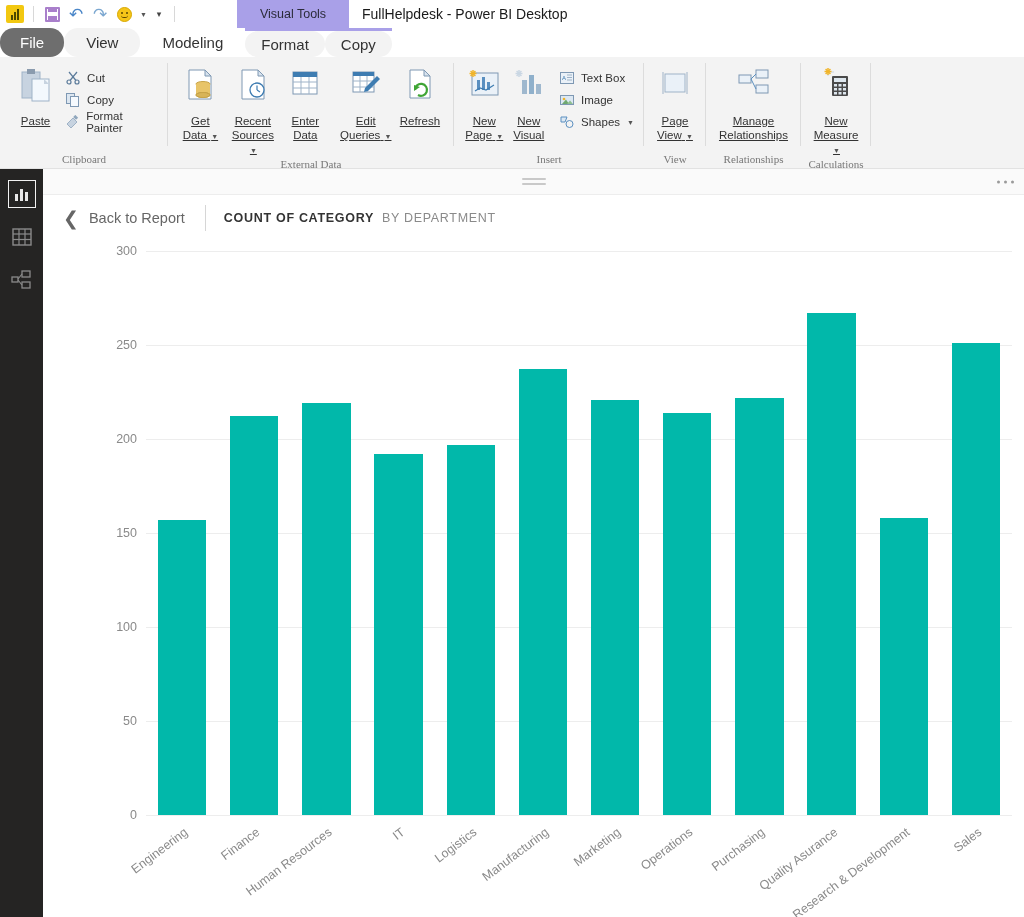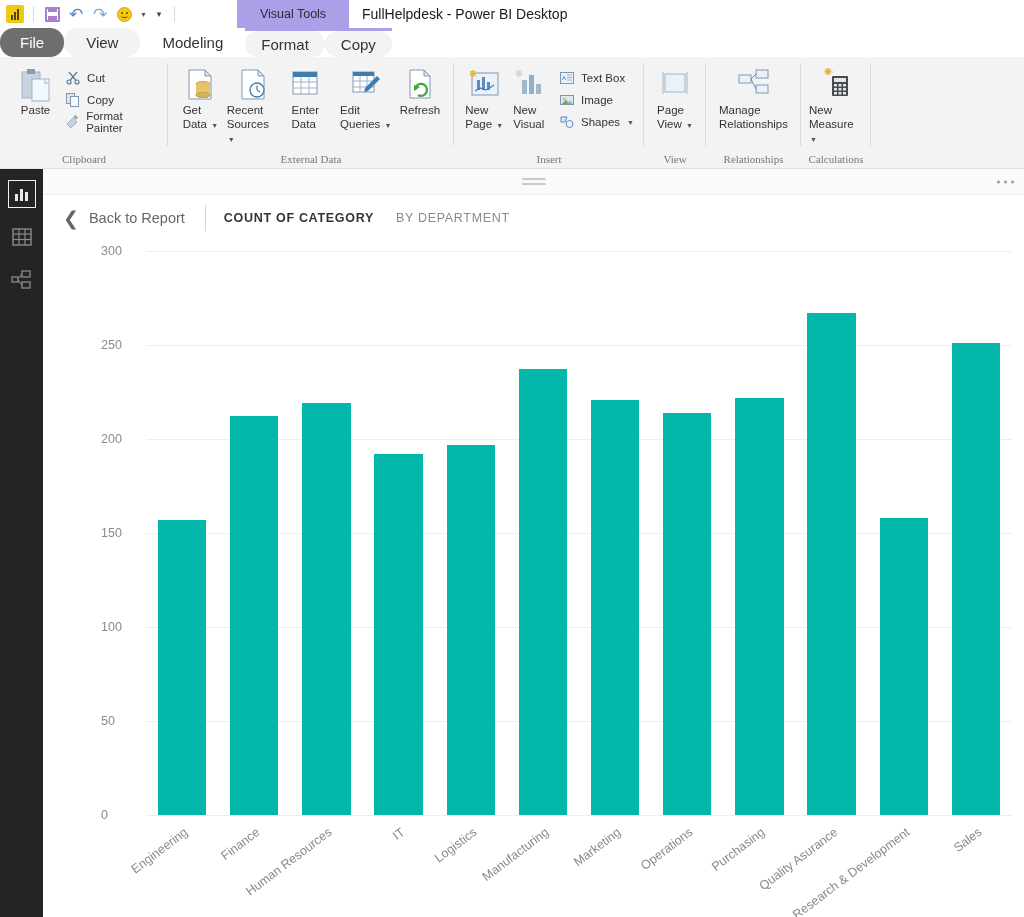--- a/index.html
+++ b/index.html
@@ -135,22 +135,23 @@
     display: flex; align-items: center; justify-content: center; font-family: Liberation Serif, serif;
   }
   .bigbtn {
     width: 58px;
     display: flex; flex-direction: column; align-items: center;
     padding-top: 4px;
     cursor: default;
   }
   .bigbtn.wide { width: 62px; }
   .bigbtn .lbl {
-    font-size: 11.5px; color: #333; text-align: left; line-height: 14px;
-    margin-top: 0;
+    font-size: 11.5px; color: #333; text-align: center; line-height: 14px;
+    margin-top: 11px;
+    text-decoration: underline;
   }
   .smallbtn {
     display: flex; align-items: center; gap: 6px;
     height: 22px; padding: 0 2px;
     font-size: 11.5px; color: #333;
     cursor: default;
   }
   .stack { display:flex; flex-direction: column; padding-top: 4px; }
 
   .ico { display:flex; align-items:center; justify-content:center; }
@@ -215,34 +216,34 @@
   .chev {
     font-size: 19px; color:#666; line-height: 1; font-weight: 300;
   }
   .hdr-divider { width:1px; height:26px; background:#D6D6D6; margin: 0 18px 0 20px; }
   .hdr-title {
     font-size: 12.5px; font-weight: bold; color: #333;
     letter-spacing: 0.7px;
   }
   .hdr-sub {
     font-size: 12.5px; color: #8a8a8a; letter-spacing: 0.7px;
-    margin-left: 22px;
+    margin-left: 8px;
   }
 
   
   .chart-area { flex: 1; position: relative; }
   .plot {
     position: absolute;
     left: 58px; right: 12px; top: 10px; bottom: 102px;
   }
   .gridline {
     position:absolute; left: 45px; right:0; height:1px; background:#EDEDED;
   }
   .ytick {
-    position:absolute; left:0; width: 36px; text-align: left;
+    position:absolute; left:0; width: 36px; text-align: right;
     font-size: 12.5px; color:#8a8a8a; transform: translateY(-50%);
   }
   .bars {
     position:absolute; left:45px; right:0; top:0; bottom:0;
     display:flex; align-items:flex-end;
   }
   .barcell { flex:1; display:flex; justify-content:center; align-items:flex-end; height:100%; }
   .bar { width: 67%; cursor: default; }
   .xlabels {
     position:absolute; left:103px; right:12px;

